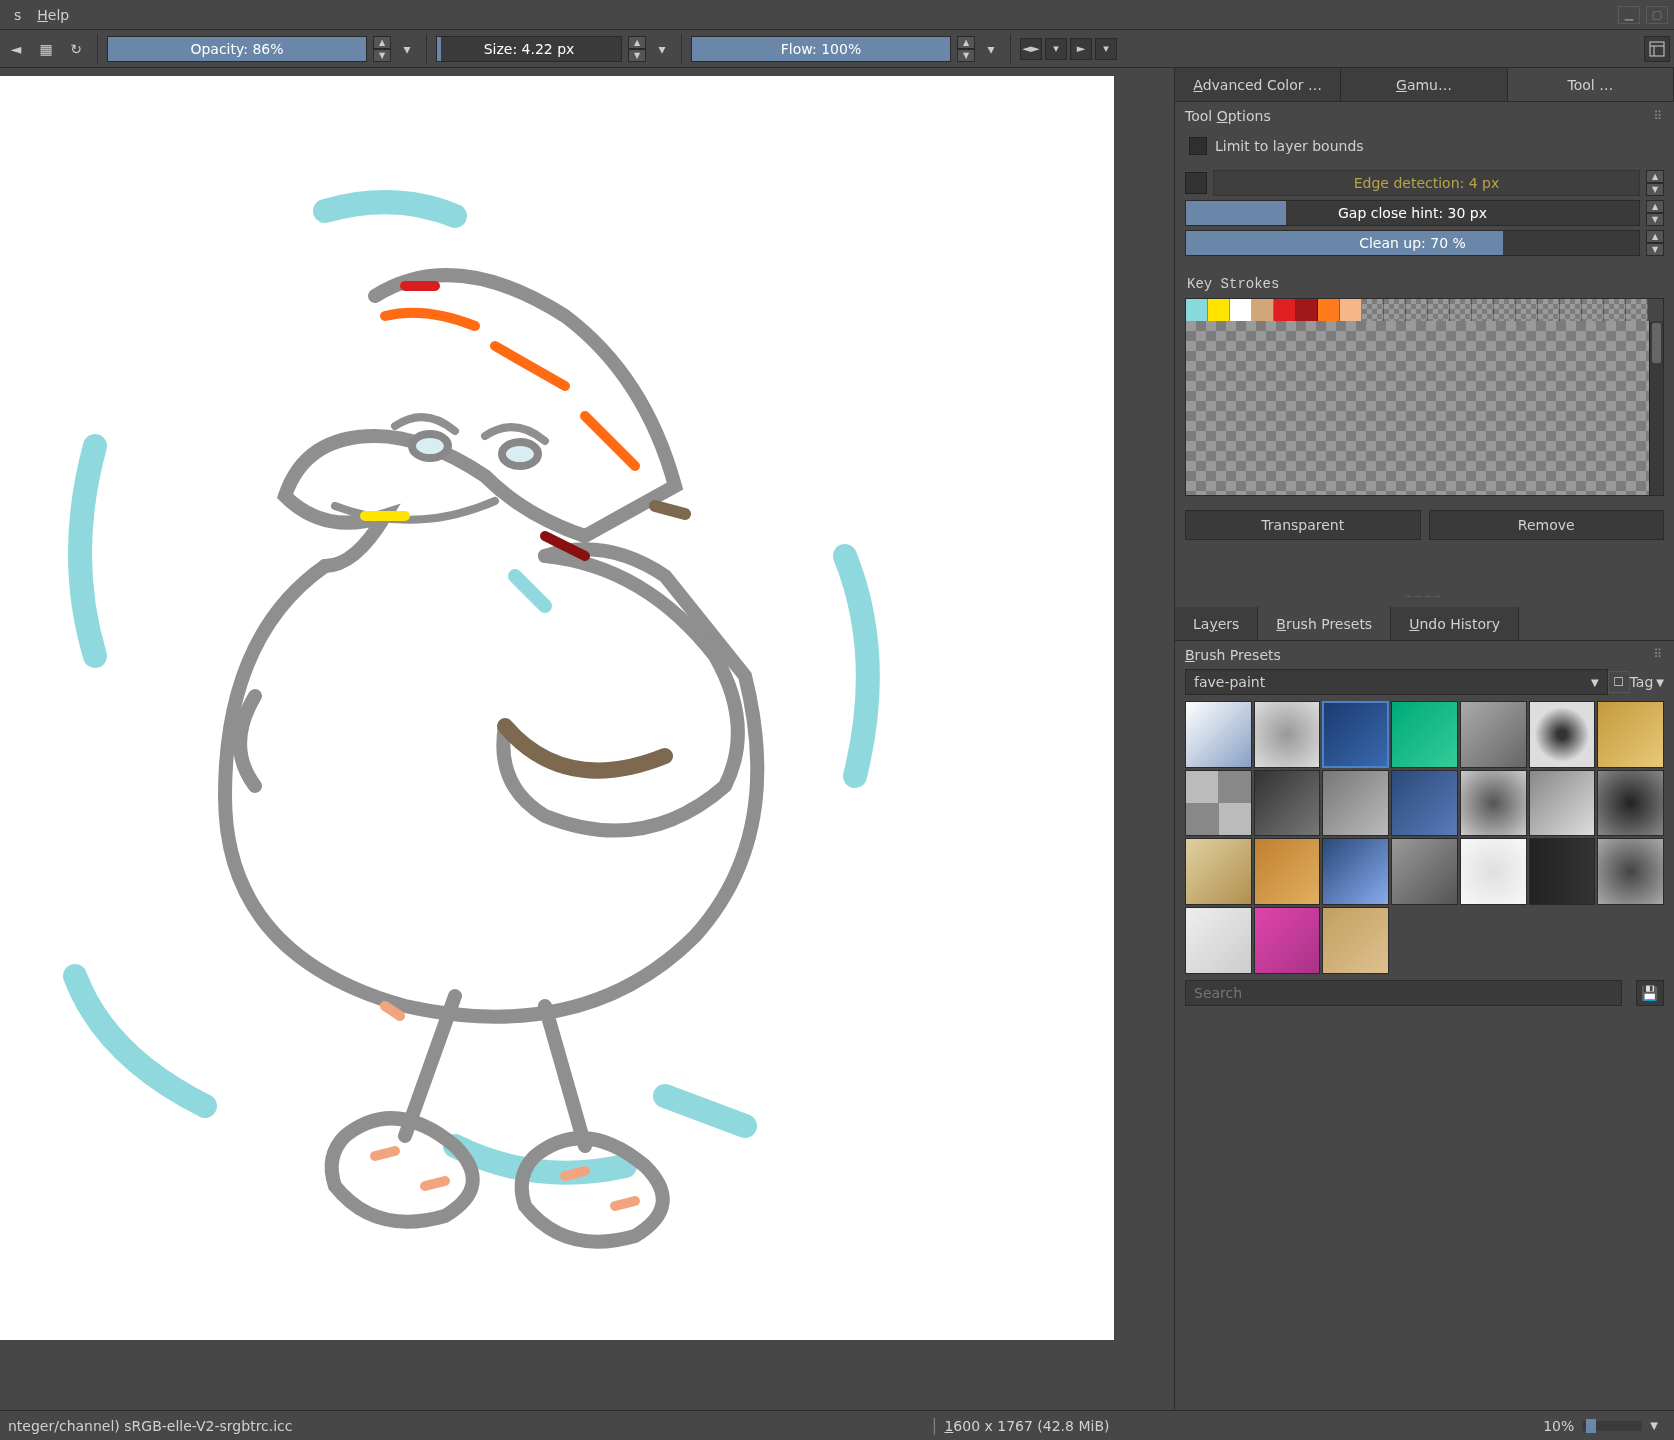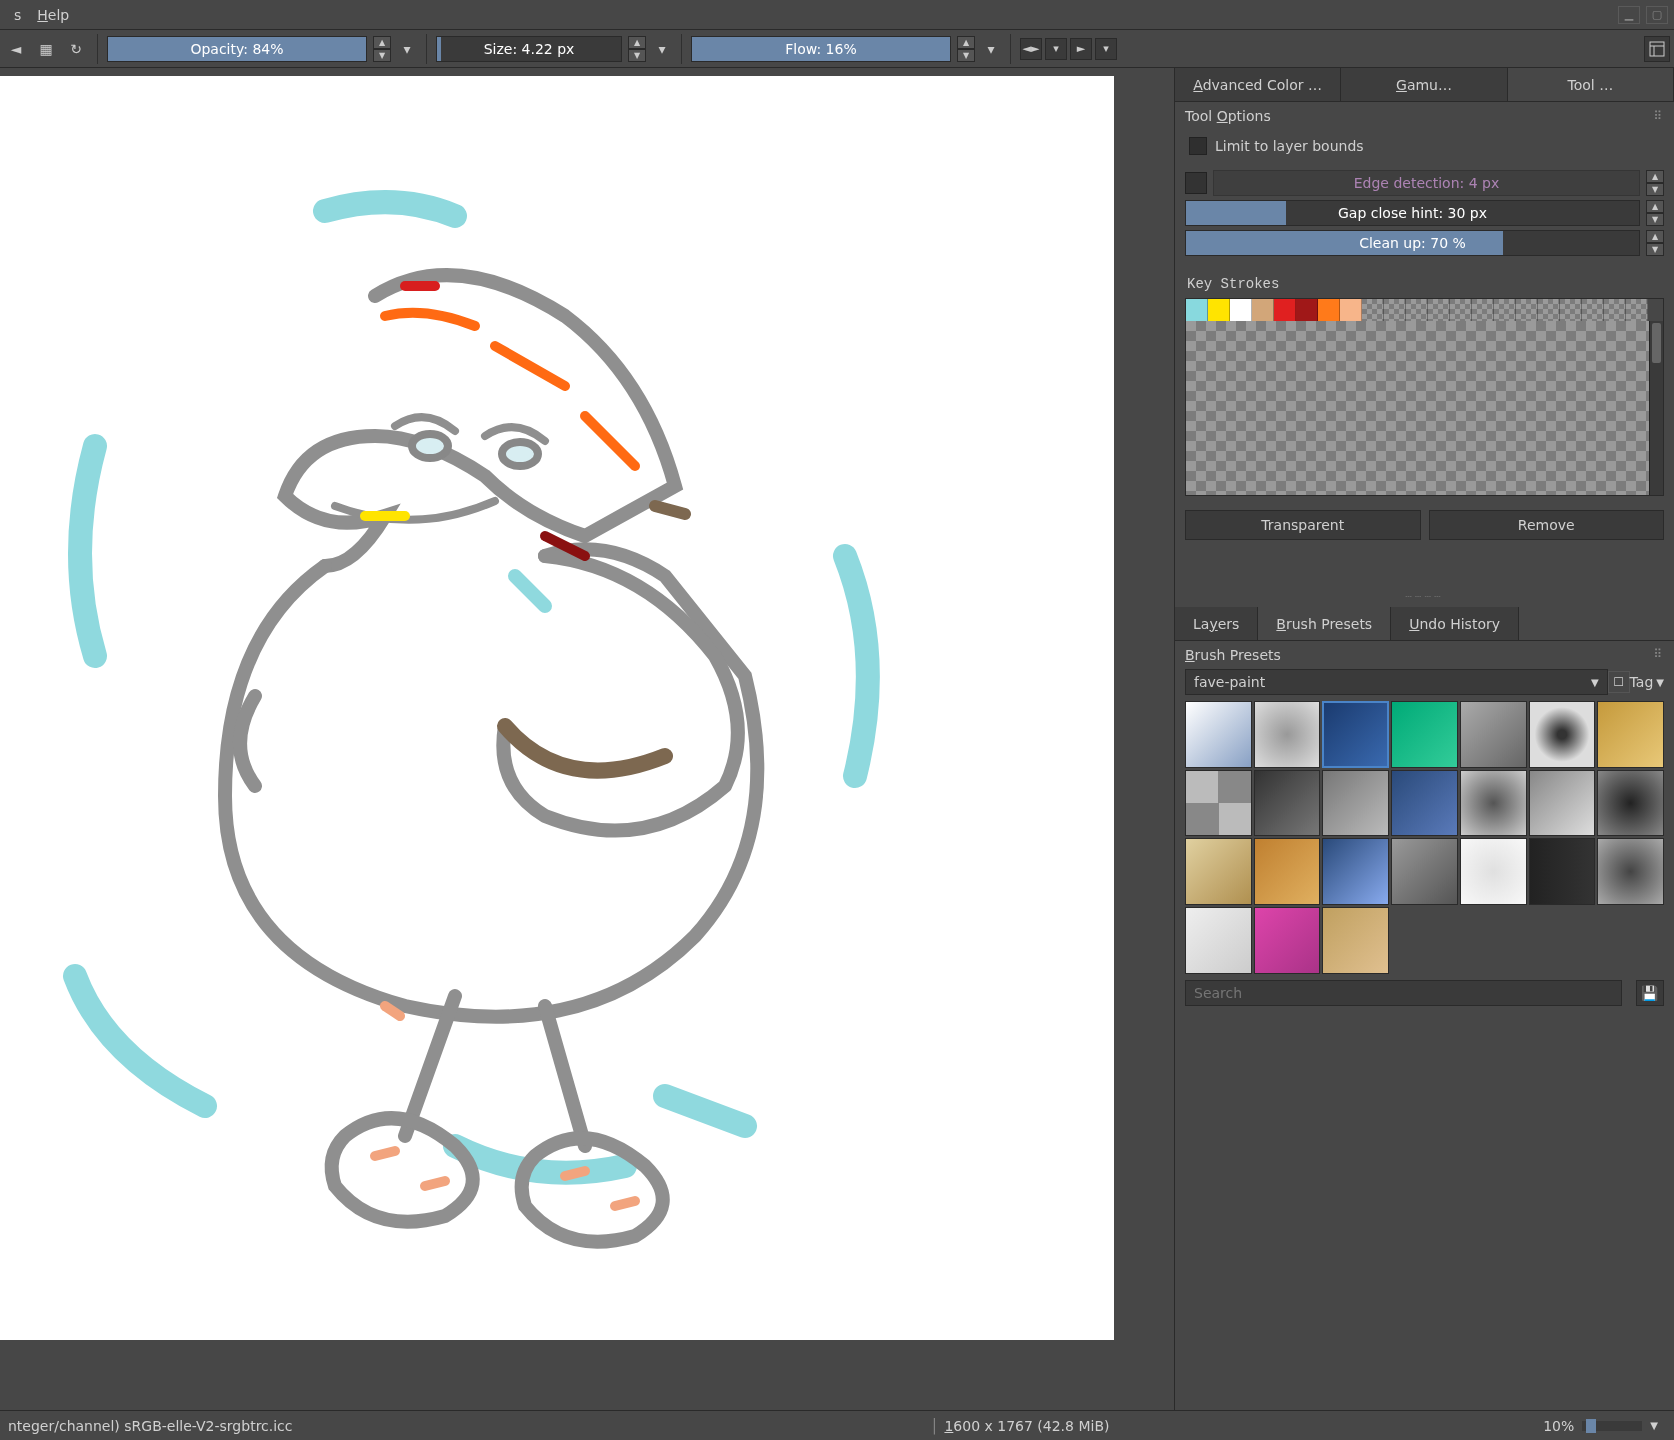--- a/index.html
+++ b/index.html
@@ -119,21 +119,21 @@
 </div>
 
 <div class="toolbar">
   <div class="iconbtn">◄</div>
   <div class="iconbtn">▦</div>
   <div class="iconbtn">↻</div>
   <div class="sep"></div>
 
   <div class="slider-field" style="width:260px">
     <div class="fill" style="width:100%"></div>
-    <div class="label">Opacity: 84%</div>
+    <div class="label">Opacity: 86%</div>
   </div>
   <div class="spinners">
       <div class="sp">▲</div>
       <div class="sp">▼</div>
     </div>
   <div class="iconbtn" style="width:20px">▾</div>
   <div class="sep"></div>
 
   <div class="slider-field" style="width:186px">
     <div class="fill" style="width:2%"></div>
@@ -141,21 +141,21 @@
   </div>
   <div class="spinners">
       <div class="sp">▲</div>
       <div class="sp">▼</div>
     </div>
   <div class="iconbtn" style="width:20px">▾</div>
   <div class="sep"></div>
 
   <div class="slider-field" style="width:260px">
     <div class="fill" style="width:100%"></div>
-    <div class="label">Flow: 16%</div>
+    <div class="label">Flow: 100%</div>
   </div>
   <div class="spinners">
       <div class="sp">▲</div>
       <div class="sp">▼</div>
     </div>
   <div class="iconbtn" style="width:20px">▾</div>
   <div class="sep"></div>
 
   <div class="mirrorset">
     <div class="mb">◄►</div>
@@ -258,21 +258,21 @@
       <div class="chk-row">
         <div class="cb"></div>
         <span class="lbl">Limit to layer bounds</span>
       </div>
     </div>
 
     <div class="opt-block">
       <div class="row">
         <div class="disabled-swatch"></div>
         <div class="rowslider" style="opacity:.6">
-          <div class="txt" style="color:#f0abfc">Edge detection: 4 px</div>
+          <div class="txt" style="color:#fde047">Edge detection: 4 px</div>
         </div>
         <div class="spinners">
             <div class="sp">▲</div>
             <div class="sp">▼</div>
           </div>
       </div>
       <div class="row">
         <div class="rowslider">
           <div class="fill" style="width:22%"></div>
           <div class="txt">Gap close hint: 30 px</div>

